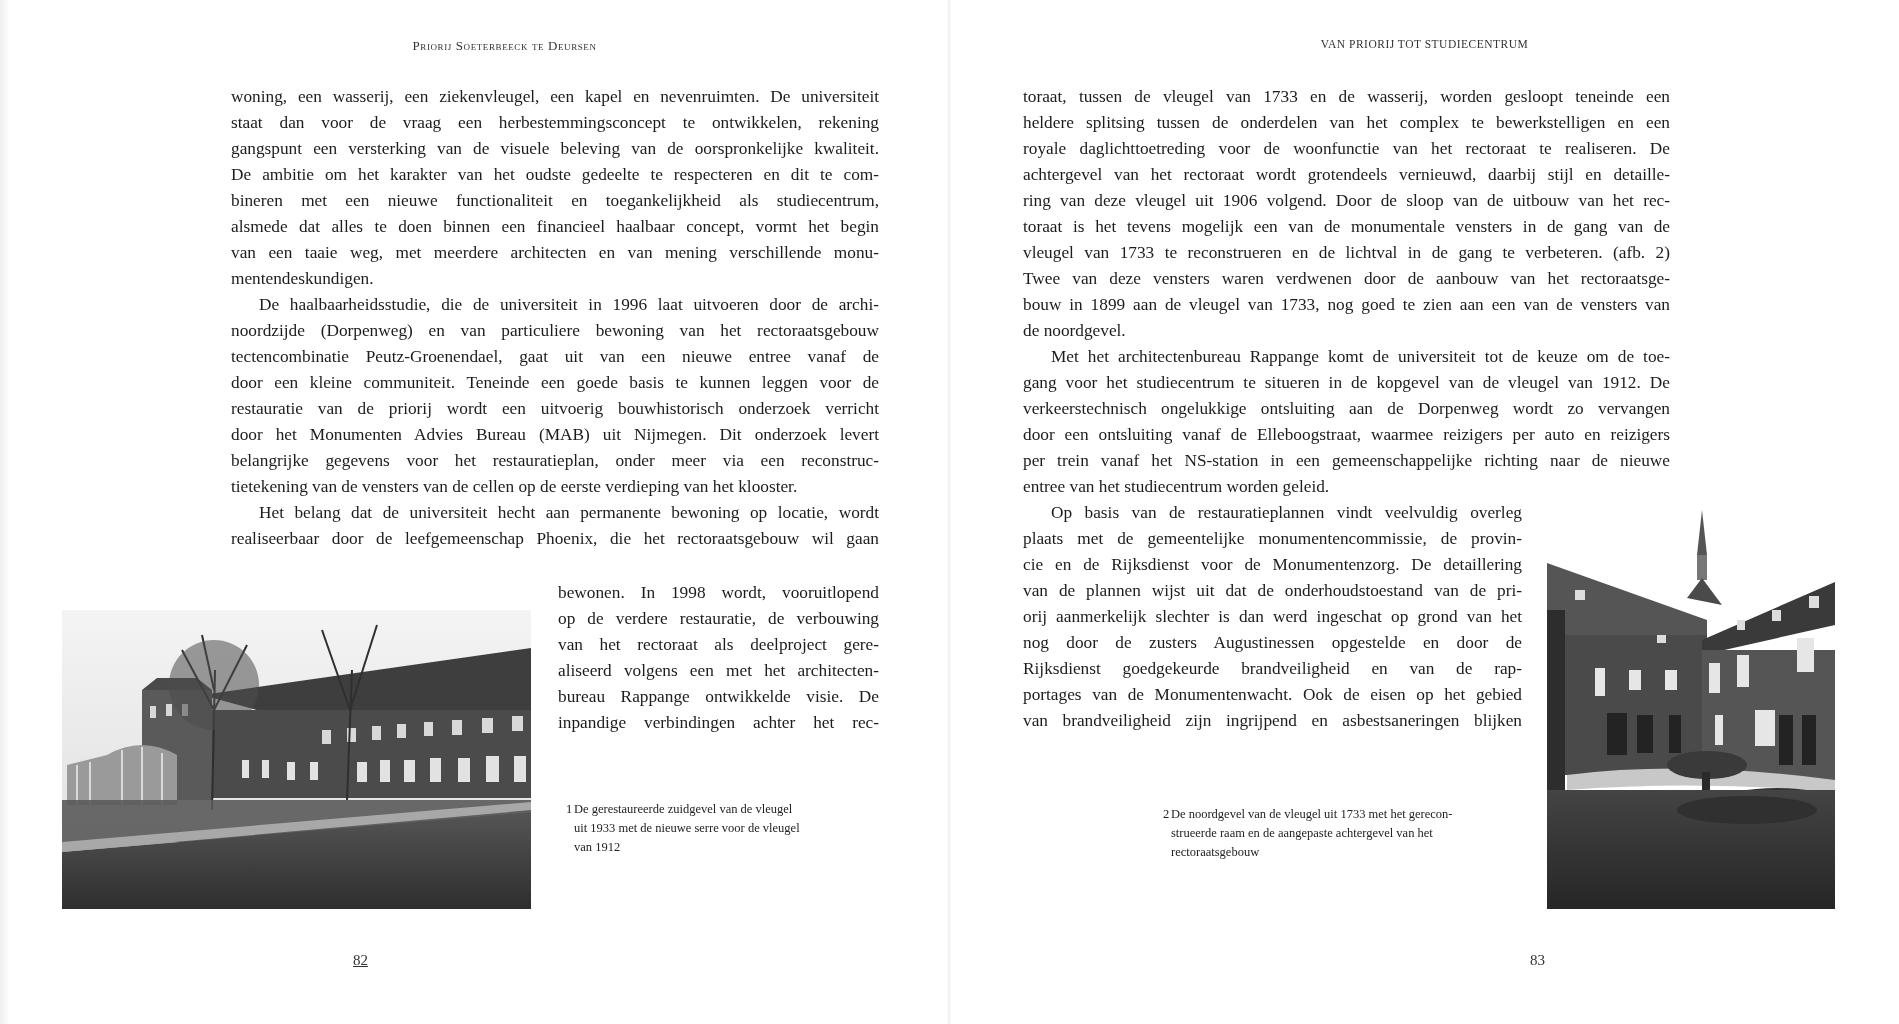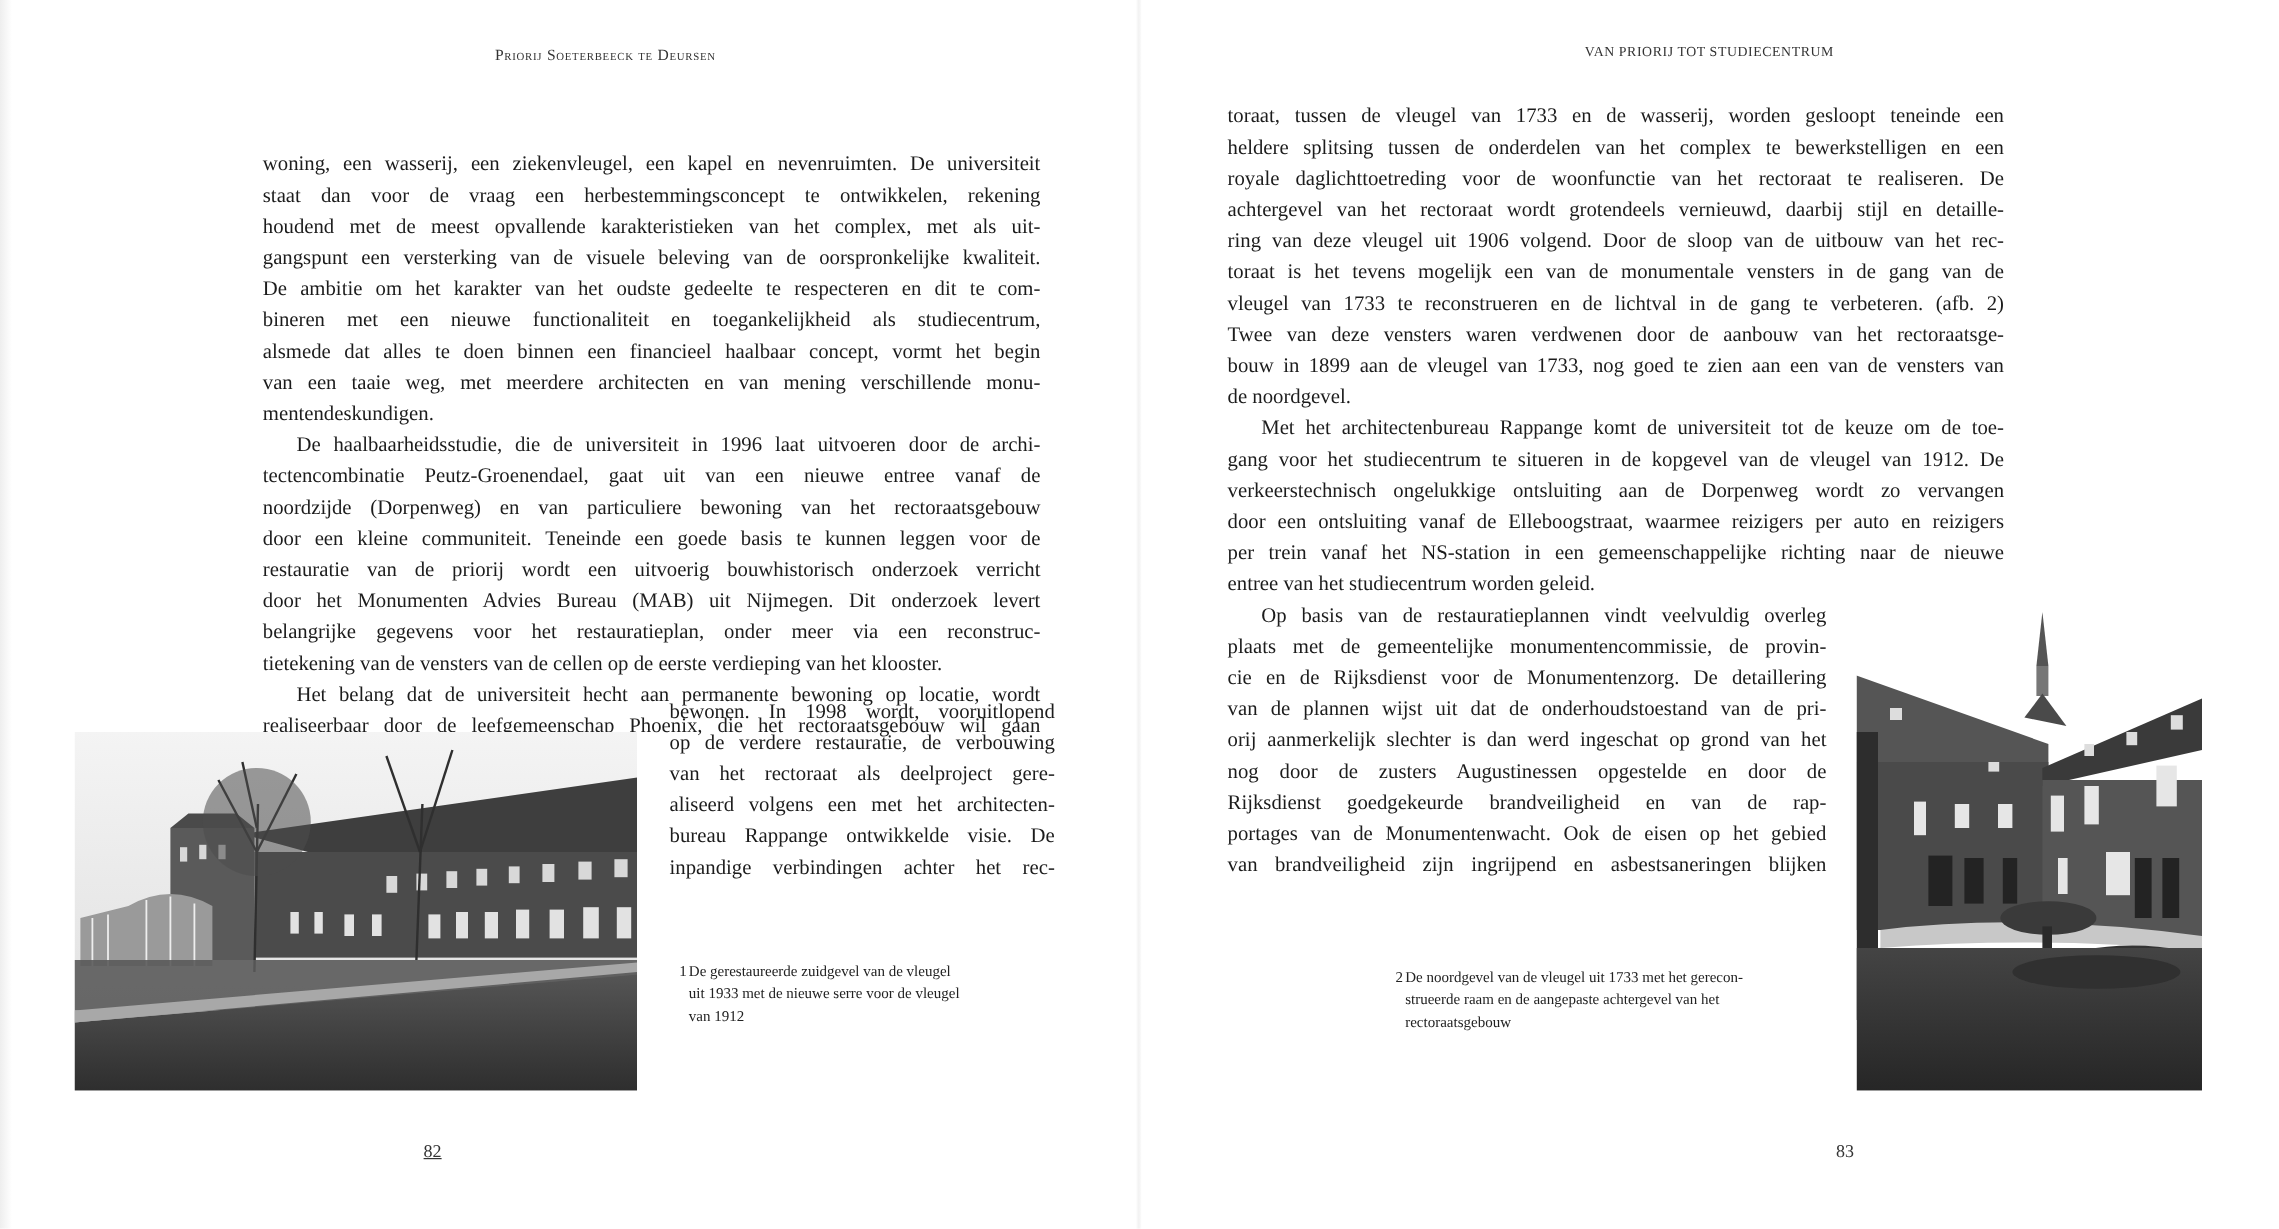--- a/index.html
+++ b/index.html
@@ -21,21 +21,21 @@
     font-variant: small-caps; text-align: center; color: #333;
   }
   .running-head.left { left: 0; width: 949px; padding-left: 60px; box-sizing: border-box; }
   .running-head.right { left: 0; width: 949px; text-transform: uppercase; font-variant: normal; font-size: 11.5px; letter-spacing: 0.5px; }
 
   .body-text { position: absolute; font-size: 17.3px; line-height: 26px; text-align: justify; }
   .body-text p { margin: 0; hyphens: manual; }
   .line { display: block; text-align: justify; text-align-last: justify; white-space: nowrap; overflow: visible; }
   .line.last { text-align-last: left; }
 
-  .col-left { left: 219px; top: 84px; width: 648px; margin-top: 40px; }
+  .col-left { left: 231px; top: 84px; width: 648px; }
   .col-left-narrow { left: 558px; top: 580px; width: 321px; }
   .col-right { left: 73px; top: 84px; width: 647px; }
   .col-right-narrow { left: 73px; top: 500px; width: 499px; }
 
   .photo { position: absolute; overflow: hidden; background: #4a4a4a; }
   .photo svg { display: block; width: 100%; height: 100%; }
   .photo-1 { left: 62px; top: 610px; width: 469px; height: 299px; background: #fff; }
   .photo-2 { left: 597px; top: 510px; width: 288px; height: 399px; background: #fff; }
 
   .caption { position: absolute; font-size: 12.5px; line-height: 19px; color: #222; }
@@ -55,32 +55,31 @@
   <div class="left-edge"></div>
   <div class="gutter"></div>
 
   <div class="page page-left">
     <div class="running-head left">Priorij Soeterbeeck te Deursen</div>
 
     <div class="body-text col-left">
       <p>
         <span class="line">woning, een wasserij, een ziekenvleugel, een kapel en nevenruimten. De universiteit</span>
         <span class="line">staat dan voor de vraag een herbestemmingsconcept te ontwikkelen, rekening</span>
-        <span class="line">houdend met de meest opvallende karakteristieken van het complex, met als uit-</span>
         <span class="line">gangspunt een versterking van de visuele beleving van de oorspronkelijke kwaliteit.</span>
         <span class="line">De ambitie om het karakter van het oudste gedeelte te respecteren en dit te com-</span>
         <span class="line">bineren met een nieuwe functionaliteit en toegankelijkheid als studiecentrum,</span>
         <span class="line">alsmede dat alles te doen binnen een financieel haalbaar concept, vormt het begin</span>
         <span class="line">van een taaie weg, met meerdere architecten en van mening verschillende monu-</span>
         <span class="line last">mentendeskundigen.</span>
       </p>
       <p>
         <span class="line" style="padding-left:28px">De haalbaarheidsstudie, die de universiteit in 1996 laat uitvoeren door de archi-</span>
+        <span class="line">noordzijde (Dorpenweg) en van particuliere bewoning van het rectoraatsgebouw</span>
         <span class="line">tectencombinatie Peutz-Groenendael, gaat uit van een nieuwe entree vanaf de</span>
-        <span class="line">noordzijde (Dorpenweg) en van particuliere bewoning van het rectoraatsgebouw</span>
         <span class="line">door een kleine communiteit. Teneinde een goede basis te kunnen leggen voor de</span>
         <span class="line">restauratie van de priorij wordt een uitvoerig bouwhistorisch onderzoek verricht</span>
         <span class="line">door het Monumenten Advies Bureau (MAB) uit Nijmegen. Dit onderzoek levert</span>
         <span class="line">belangrijke gegevens voor het restauratieplan, onder meer via een reconstruc-</span>
         <span class="line last">tietekening van de vensters van de cellen op de eerste verdieping van het klooster.</span>
       </p>
       <p>
         <span class="line" style="padding-left:28px">Het belang dat de universiteit hecht aan permanente bewoning op locatie, wordt</span>
         <span class="line">realiseerbaar door de leefgemeenschap Phoenix, die het rectoraatsgebouw wil gaan</span>
       </p>

